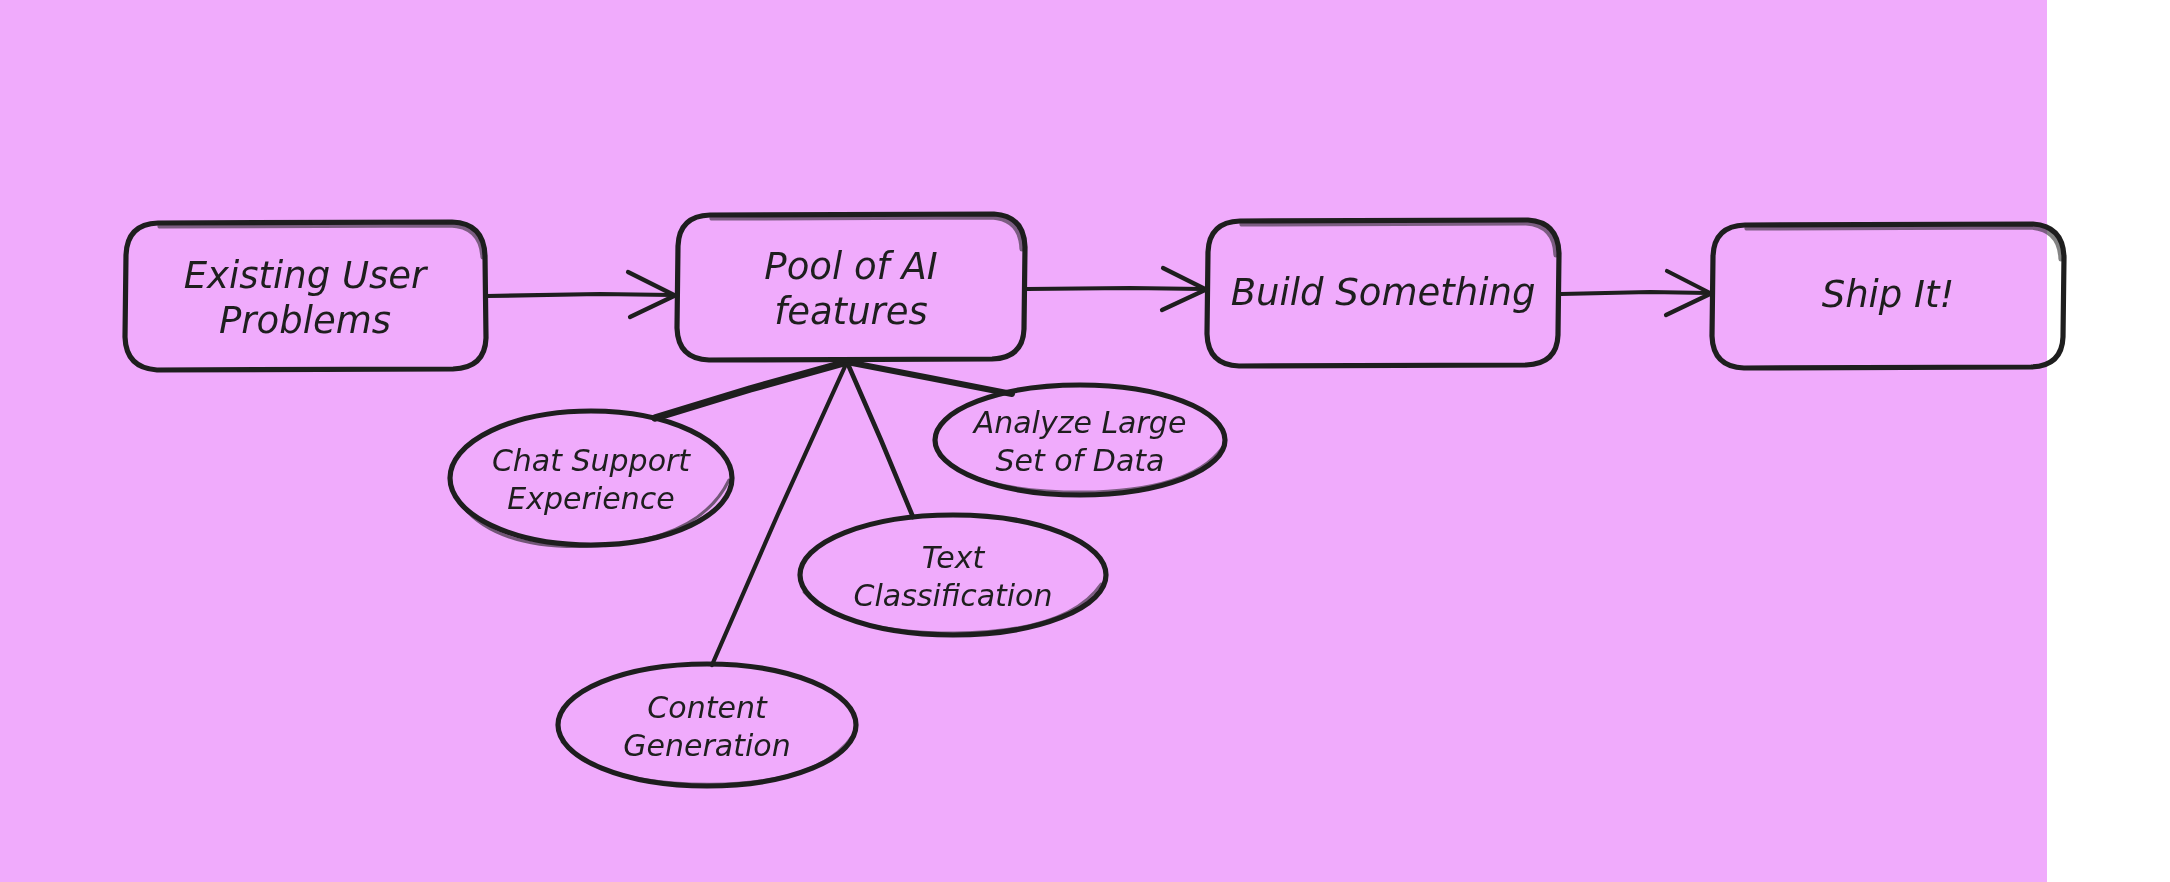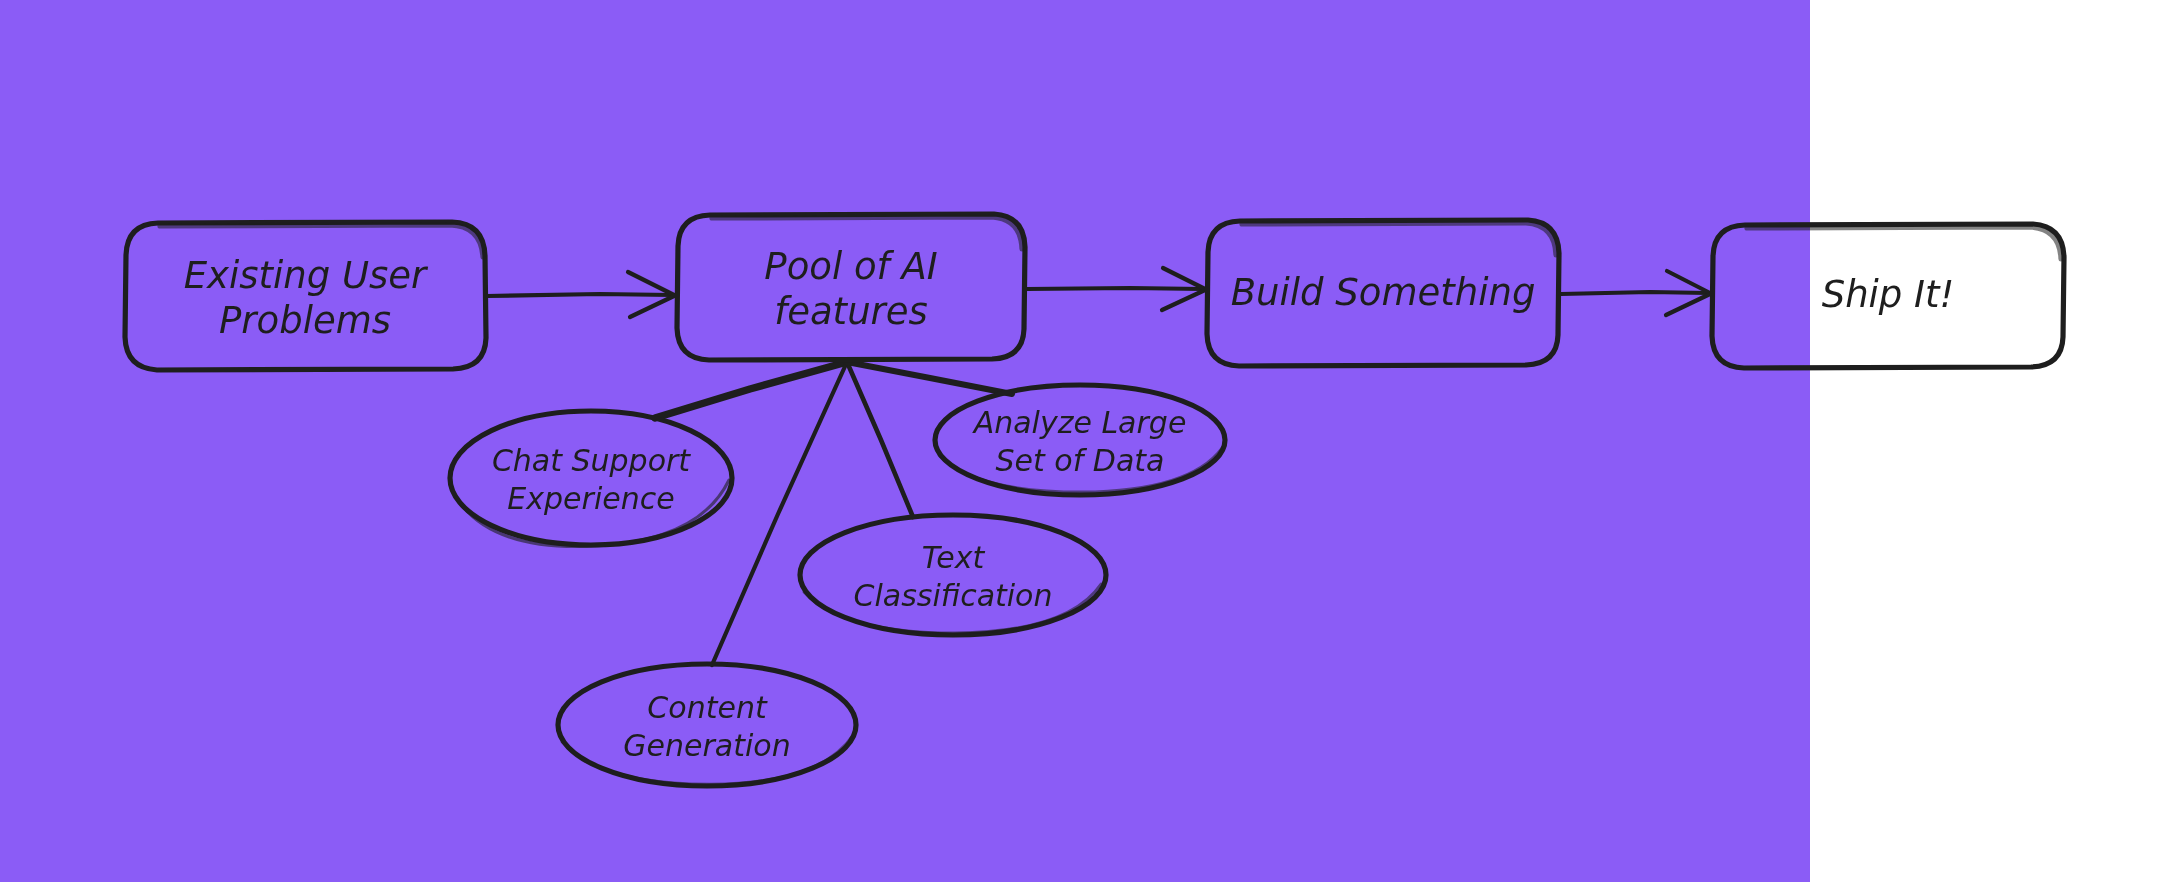--- a/index.html
+++ b/index.html
@@ -8,23 +8,23 @@
     background: #ffffff;
   }
   body {
     width: 2170px;
     height: 882px;
     overflow: hidden;
     font-family: "DejaVu Sans", sans-serif;
   }
   #canvas {
     position: relative;
-    width: 1810px;
+    width: 2047px;
     height: 882px;
-    background: #8b5cf6;
+    background: #f0abfc;
   }
   svg#diagram {
     display: block;
     width: 2170px;
     height: 882px;
   }
   .shape-stroke {
     fill: none;
     stroke: #1e1e1e;
     stroke-linecap: round;

